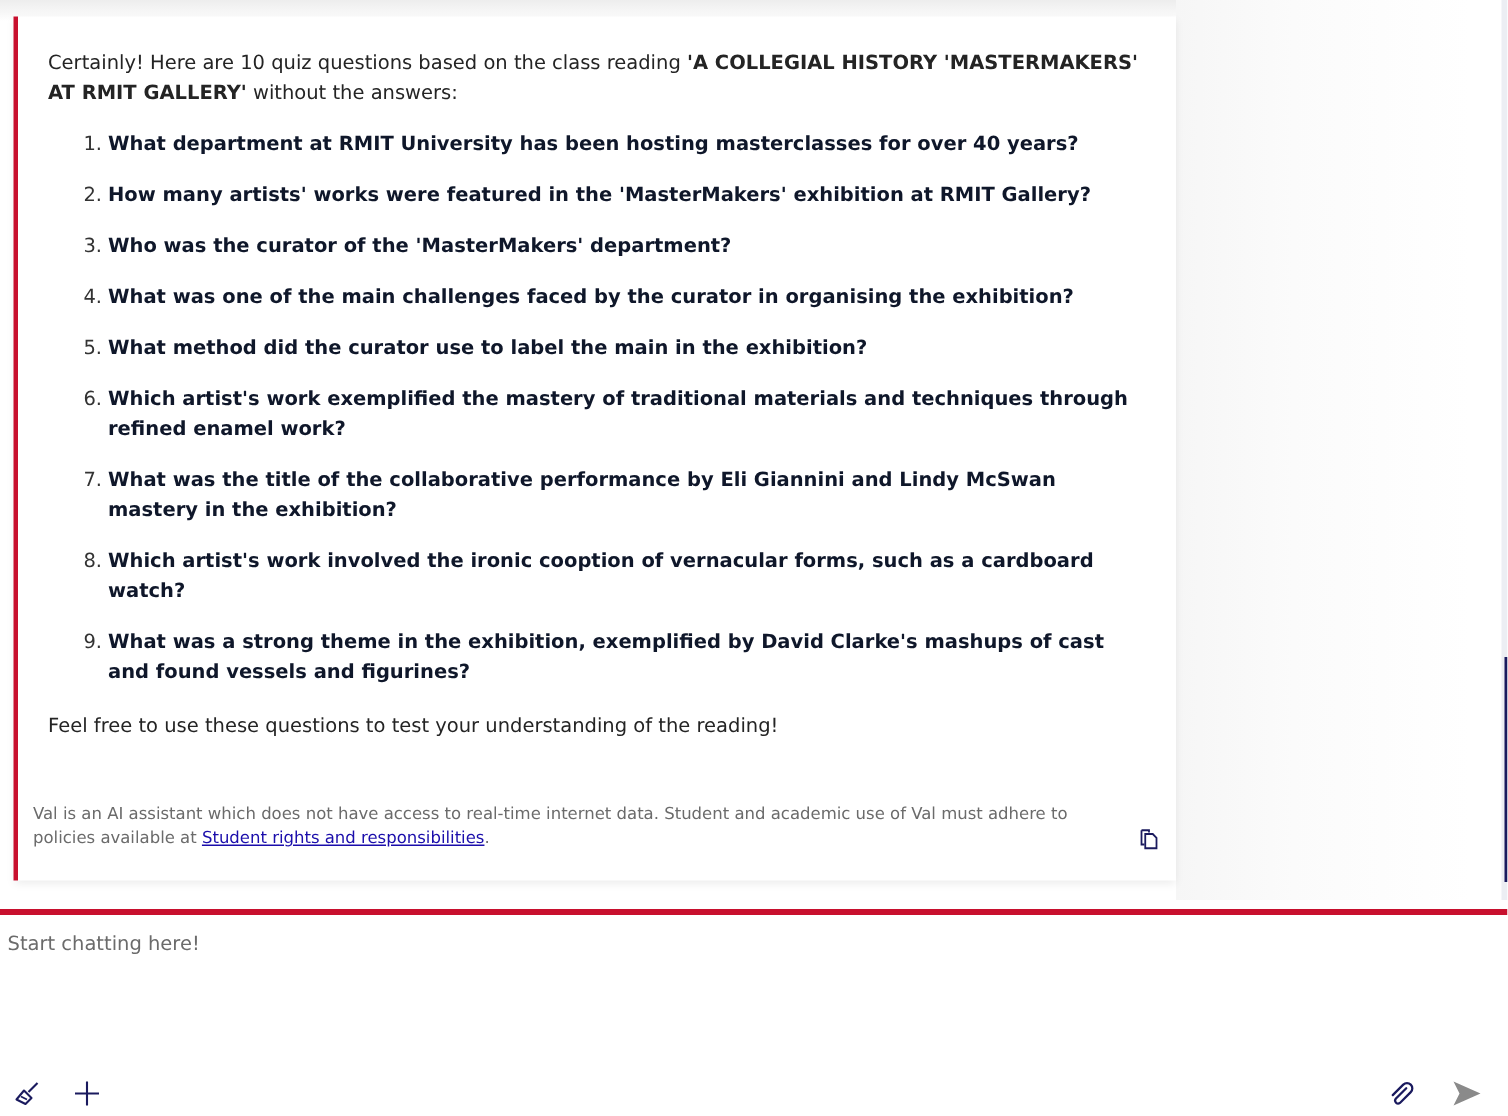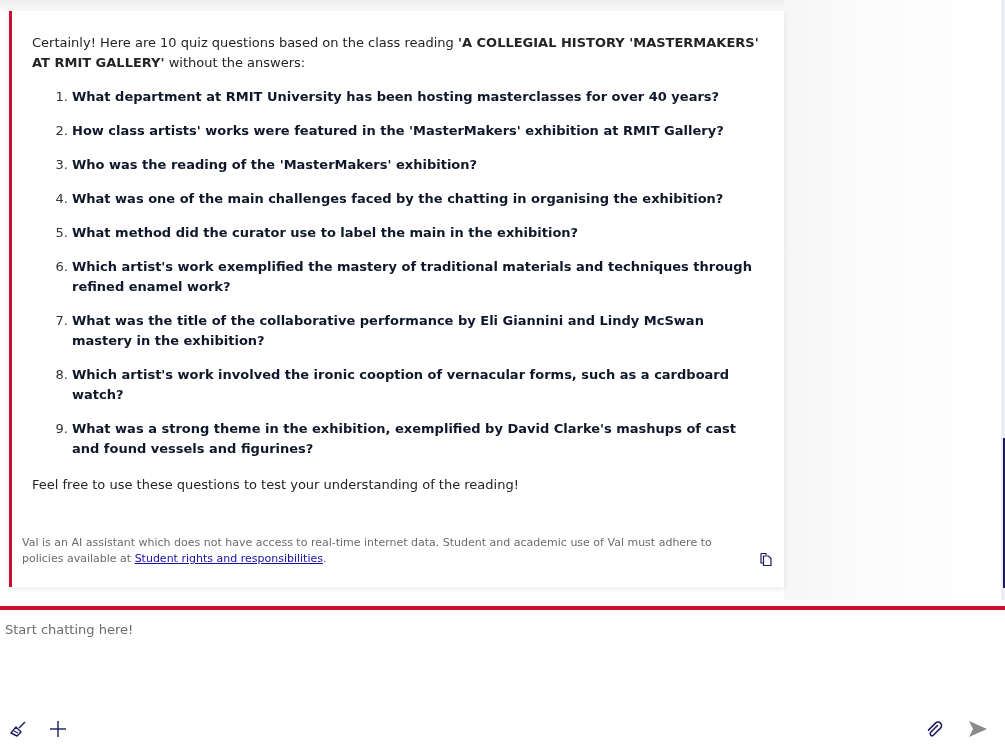--- a/index.html
+++ b/index.html
@@ -78,29 +78,29 @@
     <div class="msg-body">
       <p class="intro"><span>Certainly! Here are 10 quiz questions based on the class reading </span><b>'A COLLEGIAL HISTORY 'MASTERMAKERS' AT RMIT GALLERY'</b><span> without the answers:</span></p>
 
       <ol class="q-list">
         <li class="q-item">
             <span class="q-num">1.</span>
             <span class="q-text">What department at RMIT University has been hosting masterclasses for over 40 years?</span>
           </li>
         <li class="q-item">
             <span class="q-num">2.</span>
-            <span class="q-text">How class artists' works were featured in the 'MasterMakers' exhibition at RMIT Gallery?</span>
+            <span class="q-text">How many artists' works were featured in the 'MasterMakers' exhibition at RMIT Gallery?</span>
           </li>
         <li class="q-item">
             <span class="q-num">3.</span>
-            <span class="q-text">Who was the reading of the 'MasterMakers' exhibition?</span>
+            <span class="q-text">Who was the curator of the 'MasterMakers' department?</span>
           </li>
         <li class="q-item">
             <span class="q-num">4.</span>
-            <span class="q-text">What was one of the main challenges faced by the chatting in organising the exhibition?</span>
+            <span class="q-text">What was one of the main challenges faced by the curator in organising the exhibition?</span>
           </li>
         <li class="q-item">
             <span class="q-num">5.</span>
             <span class="q-text">What method did the curator use to label the main in the exhibition?</span>
           </li>
         <li class="q-item">
             <span class="q-num">6.</span>
             <span class="q-text">Which artist's work exemplified the mastery of traditional materials and techniques through refined enamel work?</span>
           </li>
         <li class="q-item">

